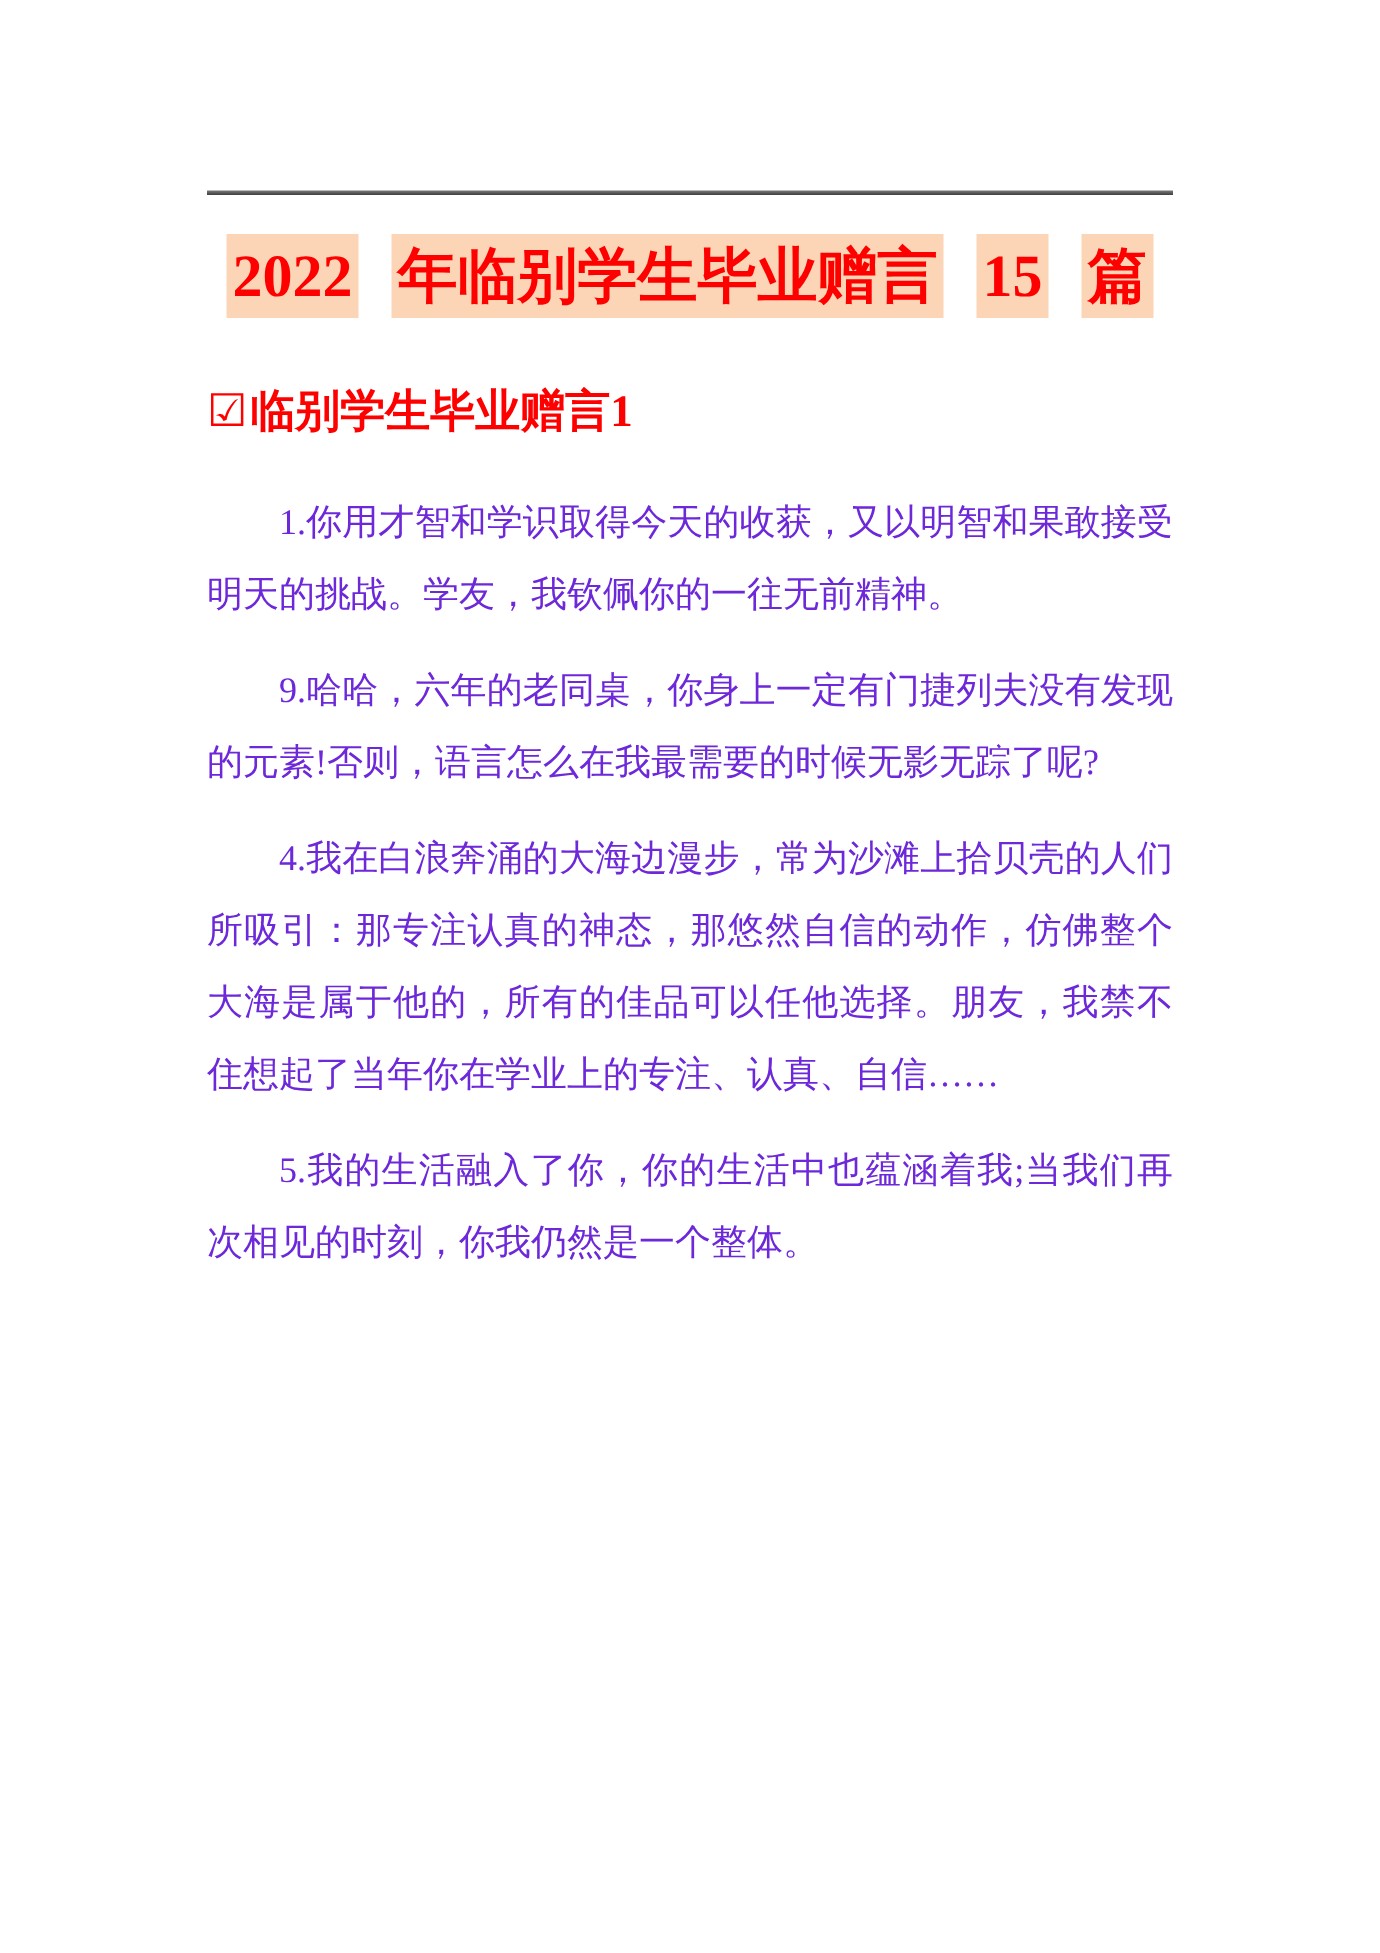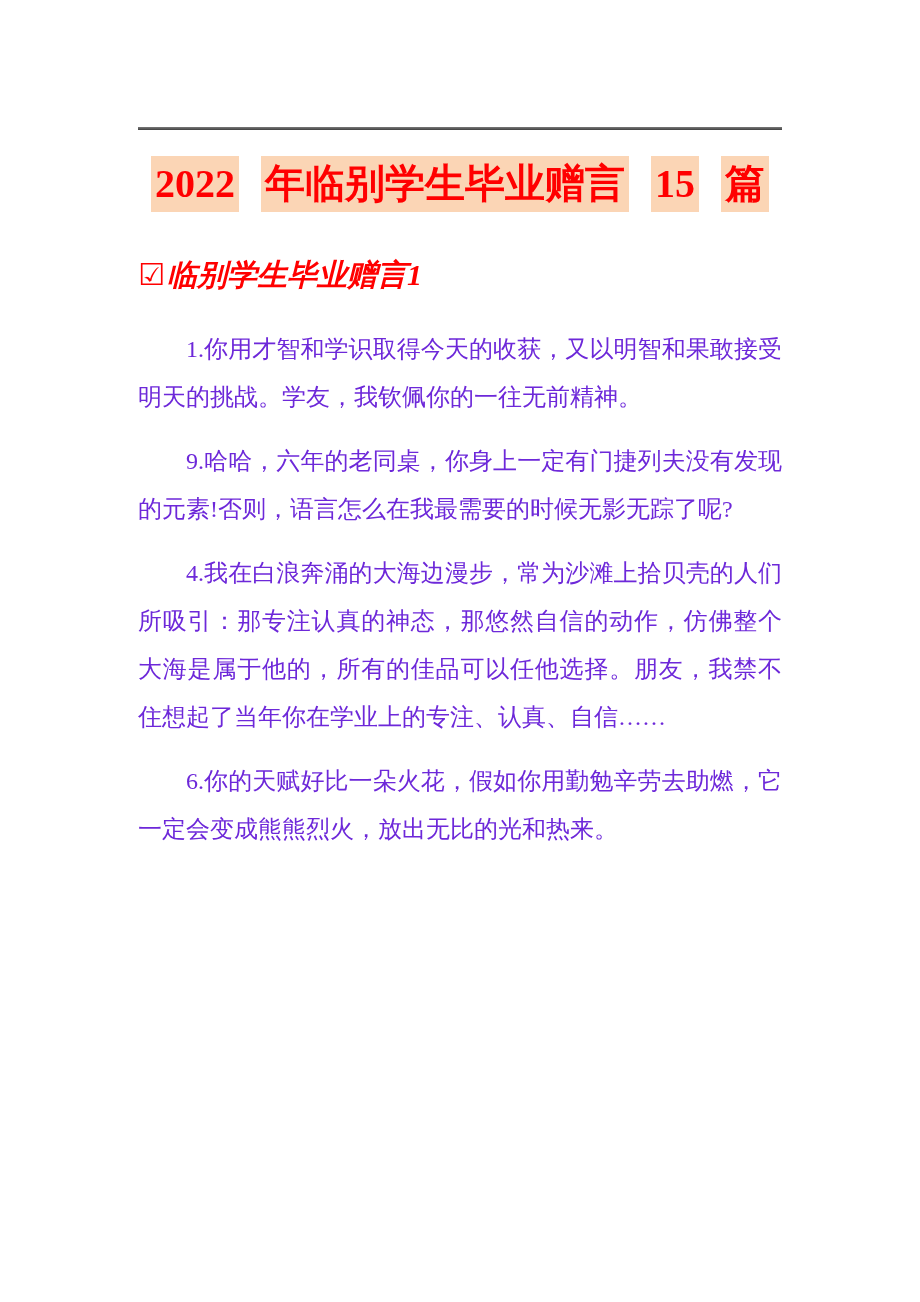--- a/index.html
+++ b/index.html
@@ -41,21 +41,20 @@
     background: #fbd5b5;
     padding: 8px 4px;
   }
   .doc-title .hl + .hl { margin-left: 12px; }
   .section-heading {
     margin: 40px 0 0 0;
     font-size: 30px;
     font-weight: bold;
     color: #ff0000;
     line-height: 45px;
-    font-style: italic;
   }
   .section-heading .checkbox {
     font-family: "DejaVu Sans", sans-serif;
     font-weight: normal;
     margin-right: 2px;
   }
   .paragraphs { margin-top: 28px; }
   .paragraphs p {
     font-size: 24px;
     line-height: 48px;
@@ -82,17 +81,17 @@
     </h1>
 
     <h2 class="section-heading">
       <span class="checkbox">☑</span><span>临别学生毕业赠言1</span>
     </h2>
 
     <div class="paragraphs">
       <p>1.你用才智和学识取得今天的收获，又以明智和果敢接受明天的挑战。学友，我钦佩你的一往无前精神。</p>
       <p>9.哈哈，六年的老同桌，你身上一定有门捷列夫没有发现的元素!否则，语言怎么在我最需要的时候无影无踪了呢?</p>
       <p>4.我在白浪奔涌的大海边漫步，常为沙滩上拾贝壳的人们所吸引：那专注认真的神态，那悠然自信的动作，仿佛整个大海是属于他的，所有的佳品可以任他选择。朋友，我禁不住想起了当年你在学业上的专注、认真、自信……</p>
-      <p>6.你的天赋好比一朵火花，假如你用勤勉辛劳去助燃，它一定会变成熊熊烈火，放出无比的光和热来。</p>
+      <p>5.我的生活融入了你，你的生活中也蕴涵着我;当我们再次相见的时刻，你我仍然是一个整体。</p>
     </div>
 
   </div>
 </div>
 
 </body></html>

